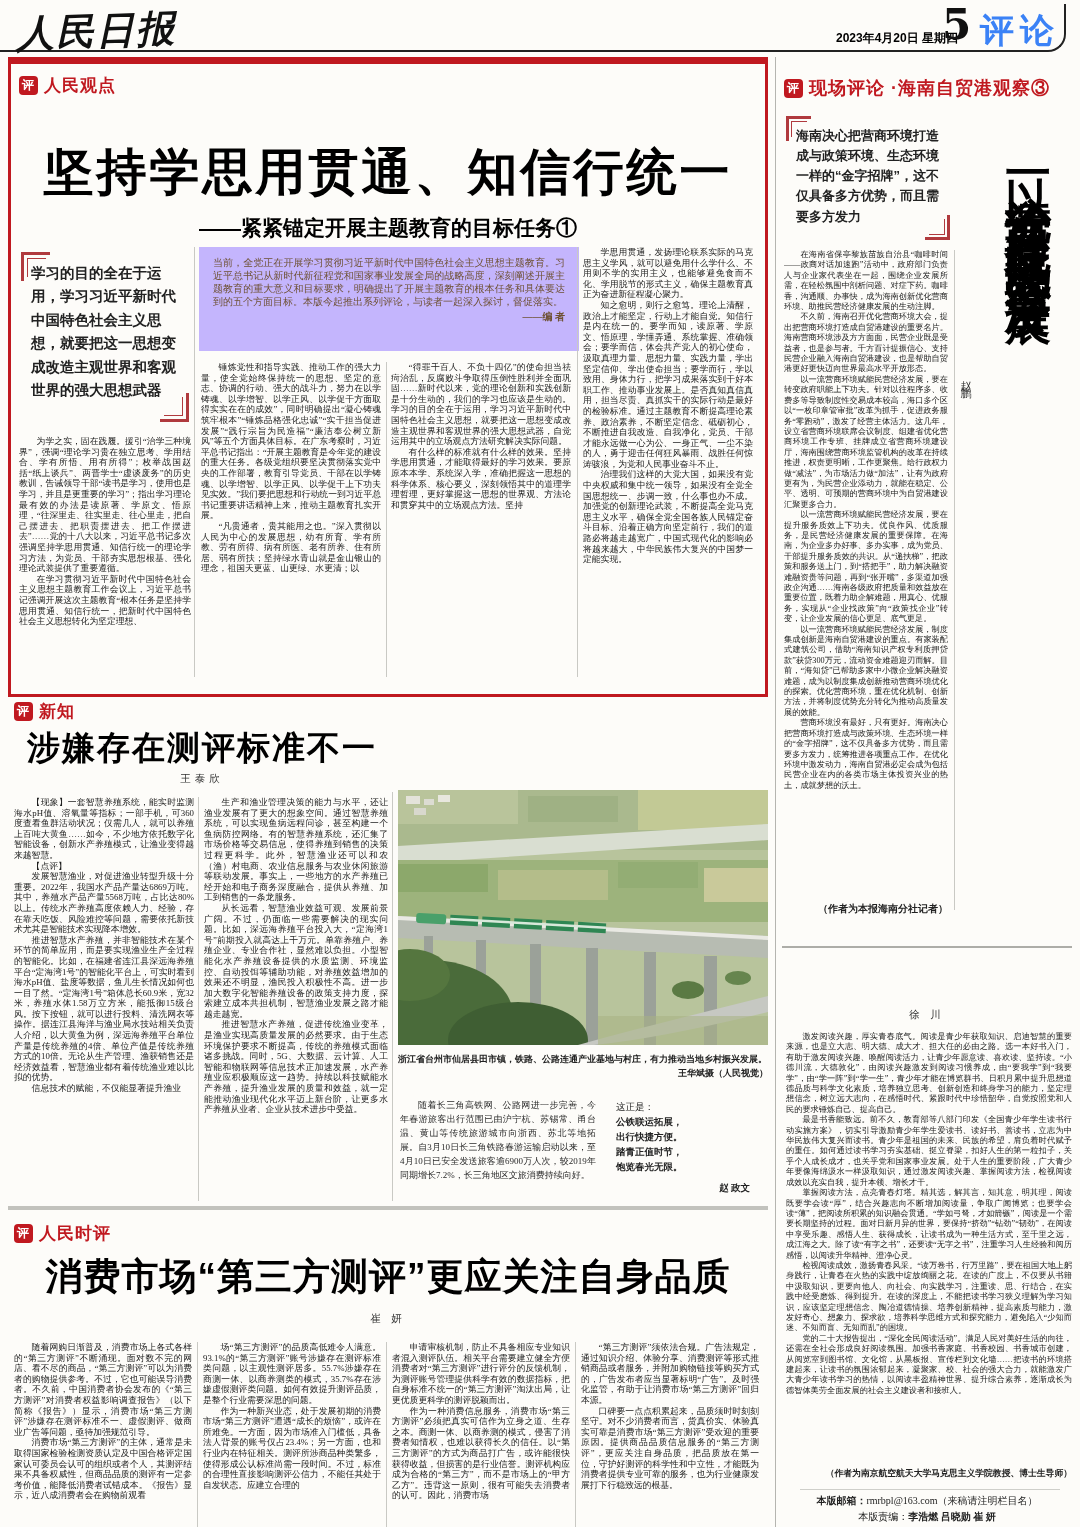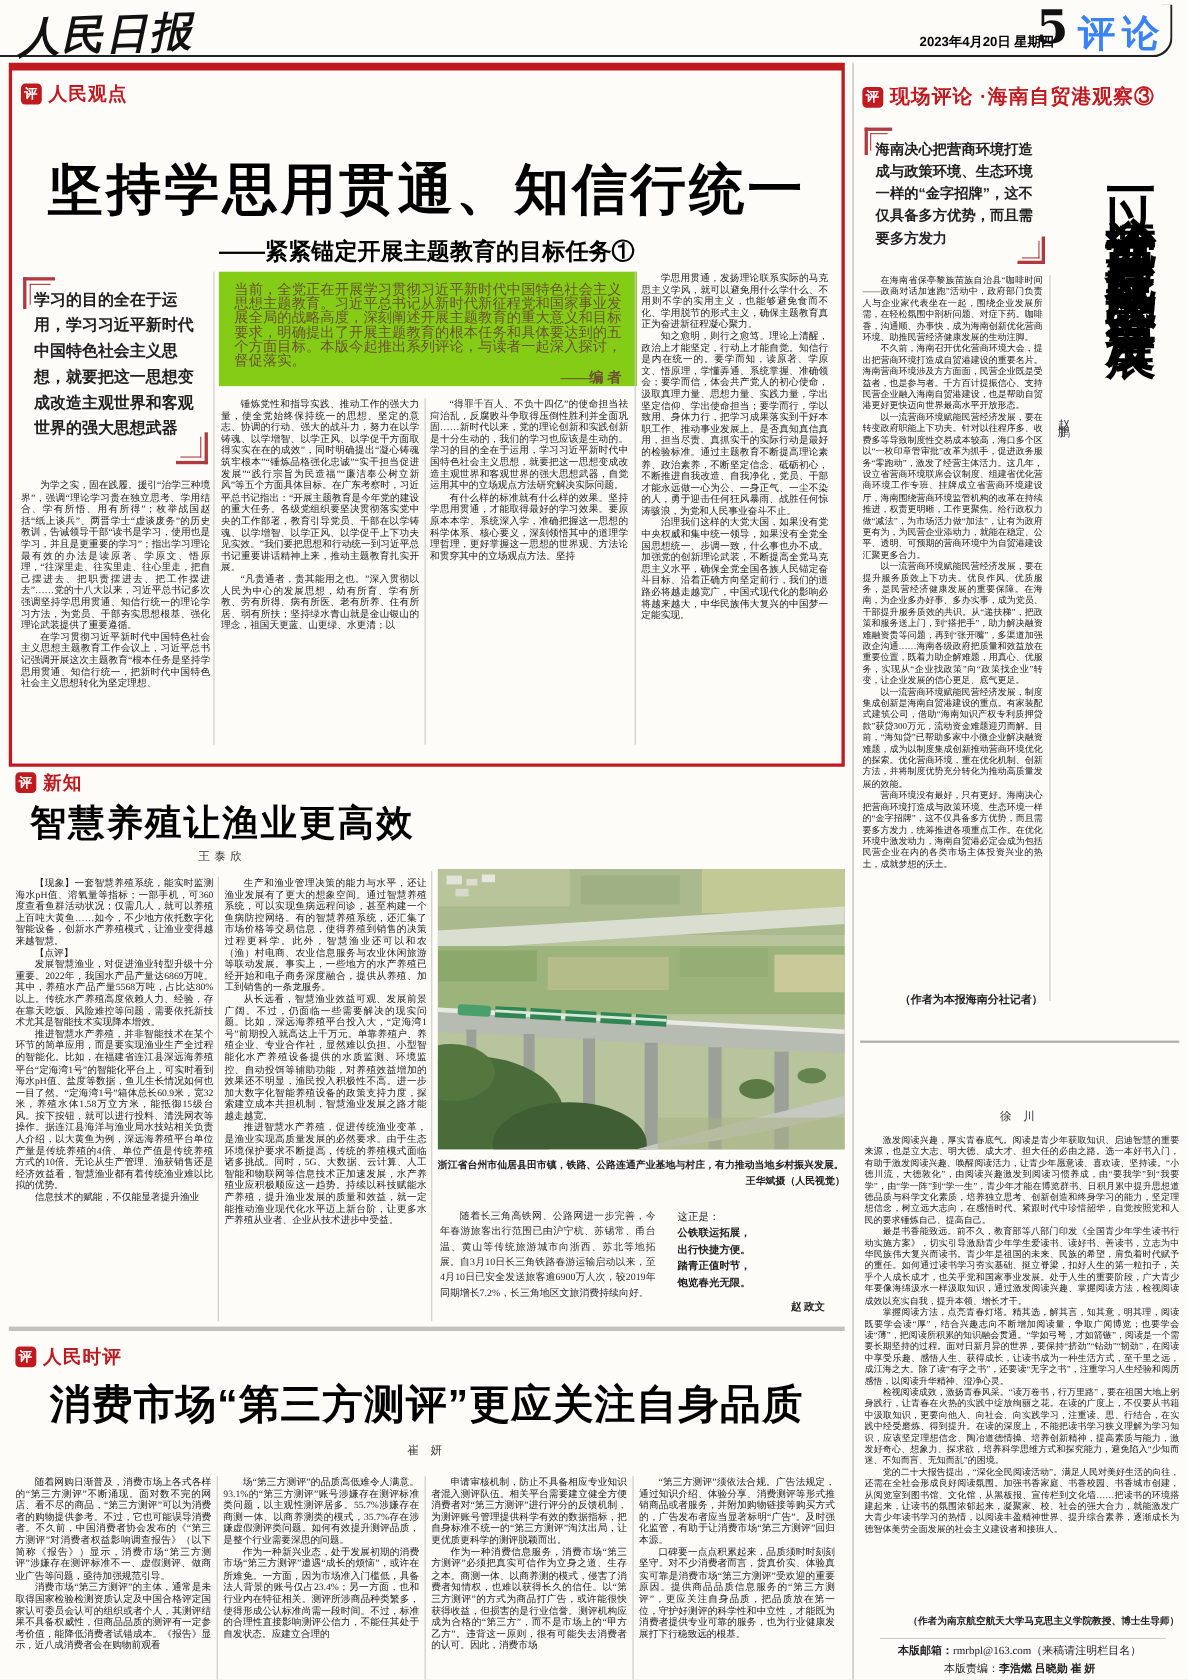--- a/index.html
+++ b/index.html
@@ -28,21 +28,21 @@
   .body p{margin:0;text-indent:2em;}
   .body.small{font-size:8.2px;line-height:10.4px;}
   .body.kai{color:#2a2a2a;}
   
   .pq{font-family:"Liberation Sans",sans-serif;font-weight:800;color:#222;}
   .cnr{position:absolute;}
   .cnr.tl{border-top:3px solid #b03a3e;border-left:3px solid #b03a3e;}
   .cnr.tl2{border-top:1.5px solid #b03a3e;border-left:1.5px solid #b03a3e;}
   .cnr.br{border-bottom:3px solid #b03a3e;border-right:3px solid #b03a3e;}
   .cnr.br2{border-bottom:1.5px solid #b03a3e;border-right:1.5px solid #b03a3e;}
-  .edbox{background:#84cc16;color:#6e5134;font-size:13px;line-height:13px;padding:9px 14px 6px;
+  .edbox{background:#c4b5fd;color:#6e5134;font-size:10px;line-height:13px;padding:9px 14px 6px;
          text-align:justify;overflow:hidden;}
   .edbox .sign{text-align:right;font-weight:bold;margin-top:2px;}
   .rule-v{background:#c9c9c4;width:1px;}
   .rule-h{background:#b9b9b4;height:1px;}
   .rule-thick{background:#c2c2bd;height:4px;}
   .vhead{writing-mode:vertical-rl;font-family:"Liberation Sans",sans-serif;font-weight:900;
          font-size:46px;letter-spacing:9px;color:#000;}
   .vauthor{writing-mode:vertical-rl;font-size:11px;letter-spacing:7px;color:#333;}
   .note-right{text-align:right;font-size:10px;color:#222;font-weight:600;}
   .caption{font-size:9px;line-height:13px;font-weight:600;color:#222;text-align:justify;}
@@ -139,21 +139,21 @@
   <div class="abs rule-v" style="left:954px;top:250px;height:660px;"></div>
   <div class="abs vauthor" style="left:958px;top:372px;height:80px;">赵鹏</div>
   <div class="abs vhead" style="left:998px;top:140px;height:785px;">以一流营商环境赋能民营经济发展</div>
 
   <div class="abs rule-h" style="left:782px;top:946px;width:290px;height:2px;background:#adadA8;"></div>
 
   <div class="kicker abs" style="left:14px;top:700px;">
     <span class="plogo">评</span>
     <span>新知</span>
   </div>
-  <div class="abs h-main" style="left:16px;top:726px;width:372px;font-size:33px;letter-spacing:2px;">智慧养殖让渔业更高效</div>
+  <div class="abs h-main" style="left:16px;top:726px;width:372px;font-size:33px;letter-spacing:2px;">涉嫌存在测评标准不一</div>
   <div class="abs authorline" style="left:16px;top:772px;width:372px;">王泰欣</div>
 
   <div class="abs body" style="left:14px;top:797px;width:180px;height:404px;">
       <p>【现象】一套智慧养殖系统，能实时监测海水pH值、溶氧量等指标；一部手机，可360度查看鱼群活动状况；仅需几人，就可以养殖上百吨大黄鱼……如今，不少地方依托数字化智能设备，创新水产养殖模式，让渔业变得越来越智慧。</p>
       <p>【点评】</p>
       <p>发展智慧渔业，对促进渔业转型升级十分重要。2022年，我国水产品产量达6869万吨。其中，养殖水产品产量5568万吨，占比达80%以上。传统水产养殖高度依赖人力、经验，存在靠天吃饭、风险难控等问题，需要依托新技术尤其是智能技术实现降本增效。</p>
       <p>推进智慧水产养殖，并非智能技术在某个环节的简单应用，而是要实现渔业生产全过程的智能化。比如，在福建省连江县深远海养殖平台“定海湾1号”的智能化平台上，可实时看到海水pH值、盐度等数据，鱼儿生长情况如何也一目了然。“定海湾1号”箱体总长60.9米，宽32米，养殖水体1.58万立方米，能抵御15级台风。按下按钮，就可以进行投料、清洗网衣等操作。据连江县海洋与渔业局水技站相关负责人介绍，以大黄鱼为例，深远海养殖平台单位产量是传统养殖的4倍、单位产值是传统养殖方式的10倍。无论从生产管理、渔获销售还是经济效益看，智慧渔业都有着传统渔业难以比拟的优势。</p>
       <p>信息技术的赋能，不仅能显著提升渔业</p>
     </div>
   <div class="abs body" style="left:204px;top:797px;width:184px;height:404px;">

